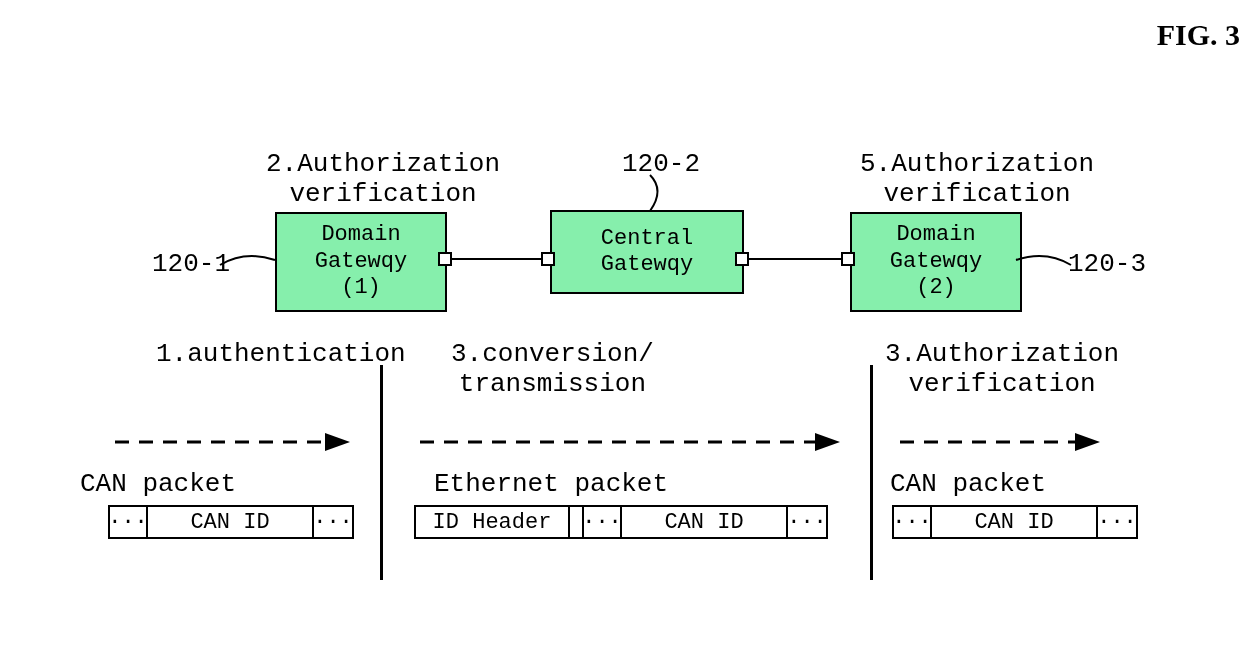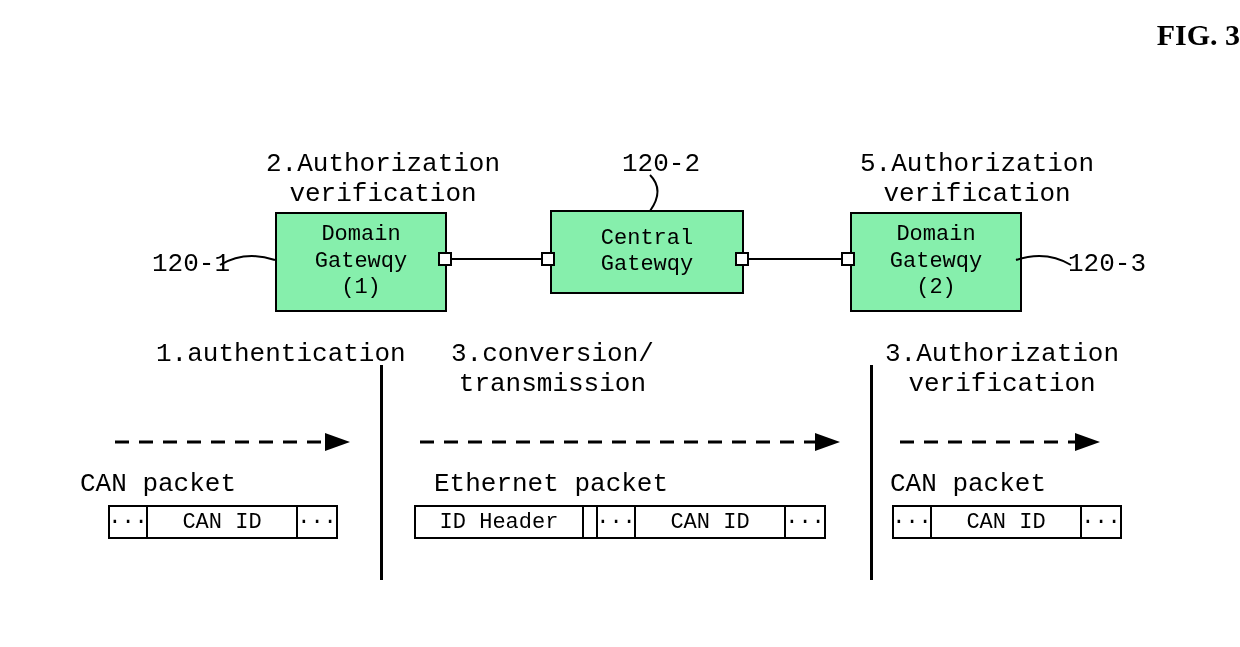--- a/index.html
+++ b/index.html
@@ -84,22 +84,22 @@
     justify-content: center;
     font-size: 22px;
     box-sizing: border-box;
     background: #fff;
   }
   
   .packet-cell + .packet-cell {
     border-left: none;
   }
   .packet-cell.ellipsis { width: 40px; }
-  .packet-cell.id { width: 150px; }
-  .packet-cell.idheader { width: 170px; }
+  .packet-cell.id { width: 166px; }
+  .packet-cell.idheader { width: 156px; }
   .packet-cell.gap { border-left: none; border-right: none; border-top-color: #000; border-bottom-color: #000; width: 12px; }
 </style>
 </head>
 <body>
 
 <div class="canvas">
 
   <div class="fig-title">FIG. 3</div>
 
   <div class="label" style="left:266px; top:150px;">2.Authorization

